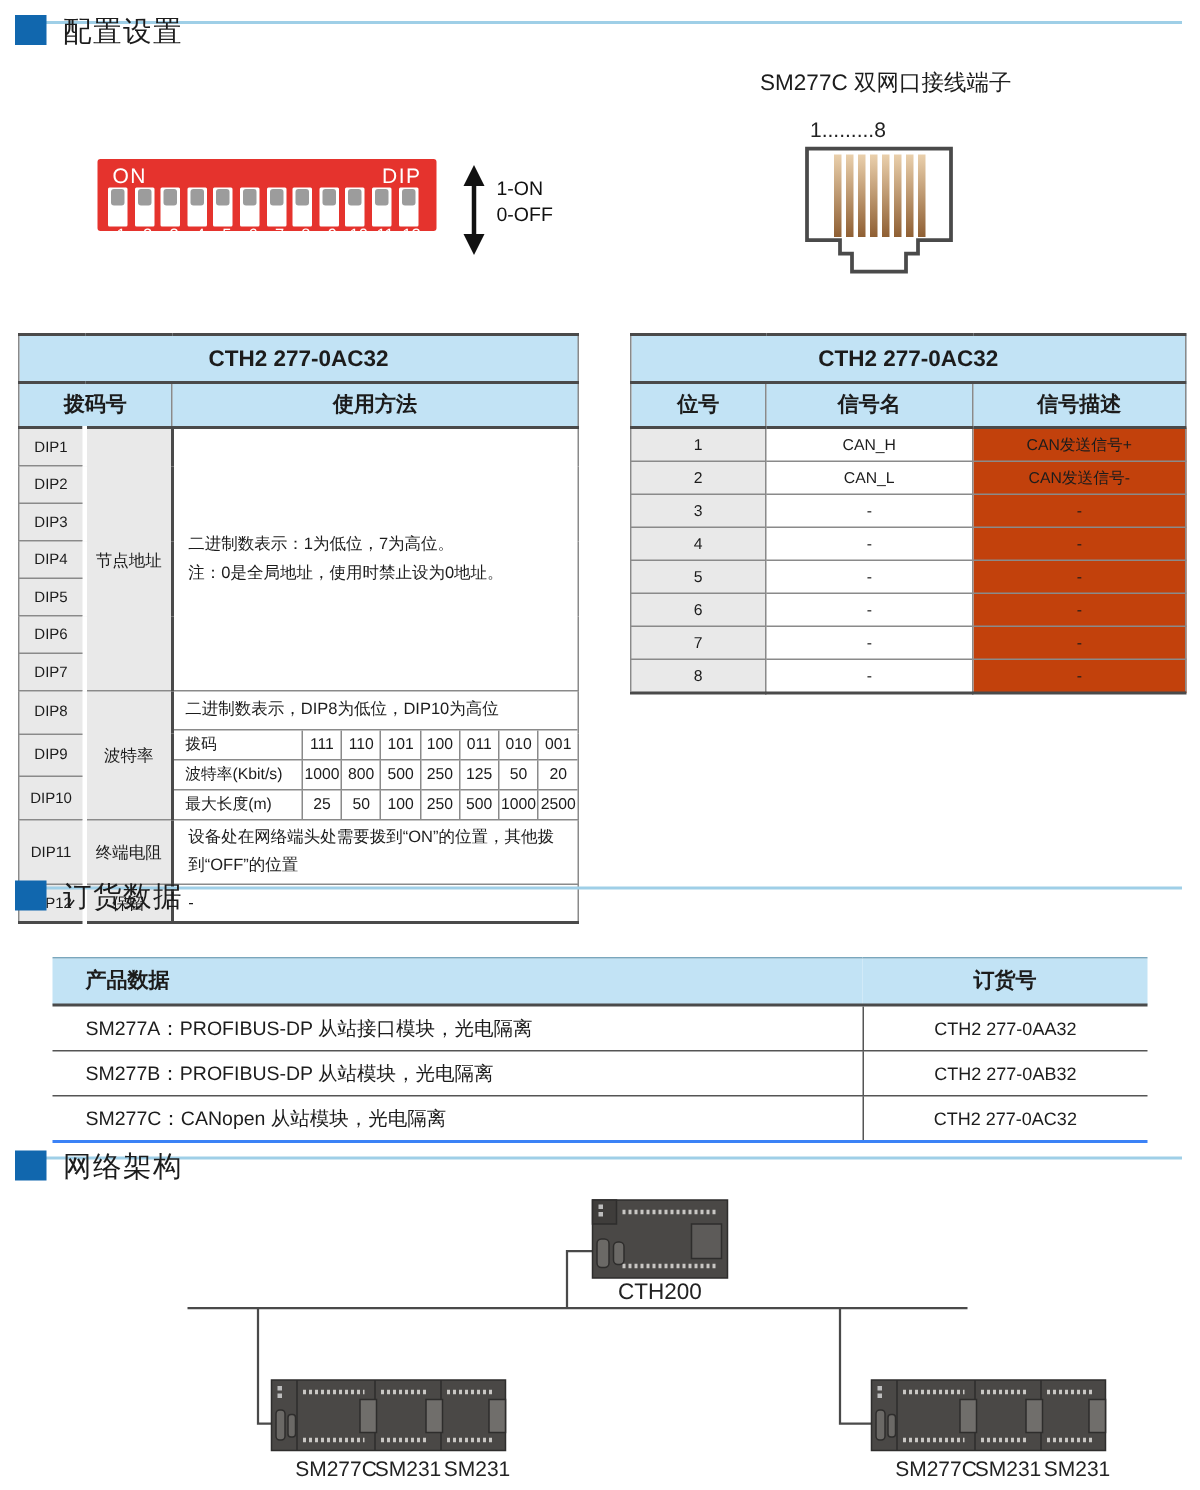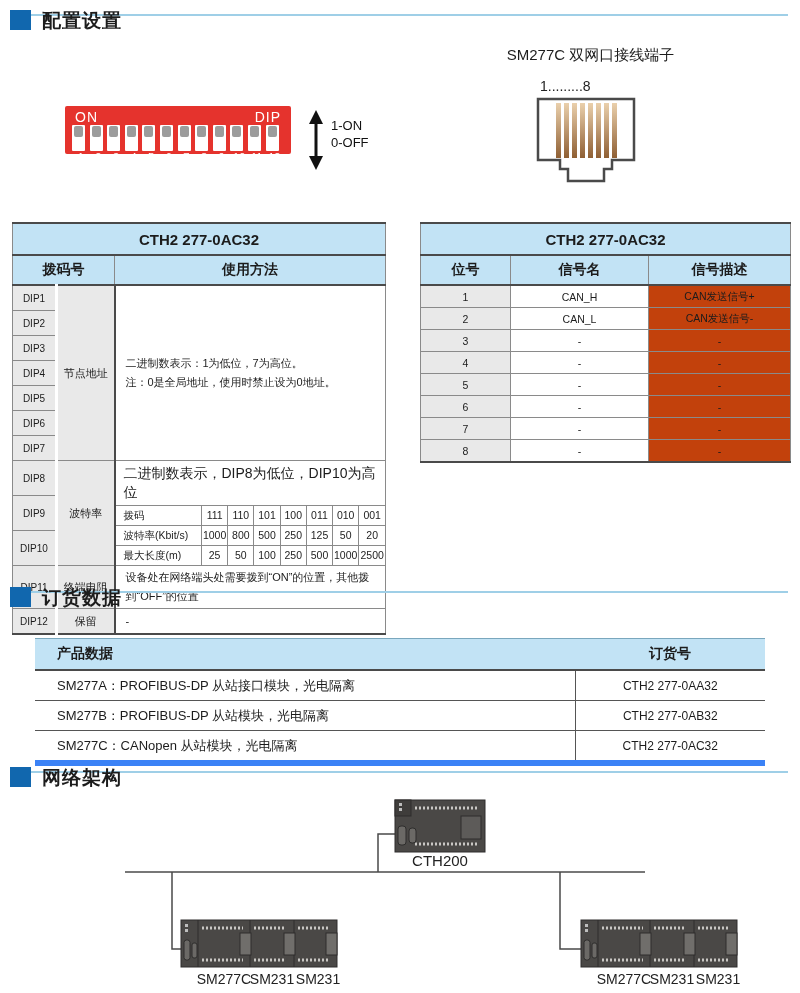--- a/index.html
+++ b/index.html
@@ -3,21 +3,21 @@
 <meta charset="utf-8">
 <style>
   html,body{margin:0;padding:0;}
   body{width:800px;height:993px;background:#ffffff;font-family:"Liberation Sans","DejaVu Sans",sans-serif;color:#1c1c1c;}
   #page{position:relative;width:800px;height:993px;overflow:hidden;background:#ffffff;}
 
   
   .section-head{position:absolute;left:0;width:800px;height:36px;}
   .section-head .rule{position:absolute;left:30px;right:12px;top:6px;height:2px;background:#9fcfe7;}
   .section-head .sq{position:absolute;left:10px;top:2px;width:21px;height:20px;background:#1167ae;}
-  .section-head .title{position:absolute;left:42px;top:0px;font-size:19px;font-weight:bold;letter-spacing:1px;}
+  .section-head .title{position:absolute;left:42px;top:0px;font-size:19px;font-weight:normal;letter-spacing:1px;}
 
   
   .subtitle{position:absolute;font-size:15px;text-align:center;}
   .dip-switch{position:absolute;left:65px;top:106px;width:226px;height:48px;background:#e5332d;border-radius:2px;}
   .dip-switch .onlbl{position:absolute;left:10px;top:3px;color:#ffffff;font-size:14px;letter-spacing:1px;}
   .dip-switch .diplbl{position:absolute;right:10px;top:3px;color:#ffffff;font-size:14px;letter-spacing:1px;}
   .sw-row{position:absolute;left:7px;top:19px;display:flex;}
   .sw{width:13px;height:26px;background:#ffffff;margin-right:4.6px;border-radius:1px;position:relative;}
   .sw .knob{position:absolute;left:2px;top:1px;width:9px;height:11px;background:#9c9c9c;border-radius:2px;}
   .num-row{position:absolute;left:7px;top:45px;display:flex;}
@@ -35,41 +35,41 @@
   .dip-table{position:absolute;left:12px;top:222px;width:373px;table-layout:fixed;
              border-top:2px solid #4a4a4a;border-bottom:2px solid #4a4a4a;
              border-left:1px solid #6b6b6b;border-right:1px solid #6b6b6b;}
   .dip-table td{border:1px solid #8a8a8a;font-size:11px;vertical-align:middle;}
   .dip-table .ttl td{background:#c2e3f5;font-size:15px;font-weight:bold;text-align:center;height:30px;border-bottom:2px solid #4a4a4a;}
   .dip-table .hdr td{background:#c2e3f5;font-size:14px;font-weight:bold;text-align:center;height:28px;border-bottom:2px solid #4a4a4a;}
   .dip-table td.dip{background:#e9e9e9;text-align:center;font-size:10px;height:24px;border-right:3px solid #ffffff;}
   .dip-table td.cat{background:#e9e9e9;text-align:center;font-size:11px;}
   .dip-table td.usage{background:#ffffff;border-left:2px solid #4a4a4a;padding:2px 6px 2px 10px;font-size:11px;line-height:19px;}
   .dip-table td.usage.nopad{padding:0;}
-  .baud-intro{padding:3px 6px 3px 8px;font-size:14px;border-bottom:1px solid #8a8a8a;}
+  .baud-intro{padding:3px 6px 3px 8px;font-size:11px;border-bottom:1px solid #8a8a8a;}
   .baud-table{width:100%;table-layout:fixed;}
   .baud-table td{border:0 solid #8a8a8a;border-right-width:1px;border-bottom-width:1px;font-size:10.5px;text-align:center;height:17px;}
   .baud-table td:first-child{text-align:left;padding-left:8px;}
   .baud-table td:last-child{border-right-width:0;}
   .baud-table tr:last-child td{border-bottom-width:0;}
 
   
   .pin-table{position:absolute;left:420px;top:222px;width:370px;table-layout:fixed;
              border-top:2px solid #4a4a4a;border-bottom:2px solid #4a4a4a;
              border-left:1px solid #6b6b6b;border-right:1px solid #6b6b6b;}
   .pin-table td{border:1px solid #8a8a8a;text-align:center;vertical-align:middle;}
   .pin-table .ttl td{background:#c2e3f5;font-size:15px;font-weight:bold;height:30px;border-bottom:2px solid #4a4a4a;}
   .pin-table .hdr td{background:#c2e3f5;font-size:14px;font-weight:bold;height:28px;border-bottom:2px solid #4a4a4a;}
   .pin-table td.c1{background:#e9e9e9;font-size:10.5px;height:21px;}
   .pin-table td.c2{background:#ffffff;font-size:10.5px;}
   .pin-table td.c3{background:#c2410c;font-size:10.5px;margin-left:43px;}
 
   
   .order-table{position:absolute;left:35px;top:638px;width:730px;table-layout:fixed;
-               border-top:1px solid #7aa7bd;border-bottom:6px solid #3b82f6;}
+               border-top:1px solid #7aa7bd;border-bottom:2px solid #3b82f6;}
   .order-table .hdr td{background:#c2e3f5;height:30px;font-size:14px;font-weight:bold;border-bottom:2px solid #4a4a4a;}
   .order-table .hdr td.p{text-align:left;padding-left:22px;}
   .order-table .hdr td.c{text-align:center;}
   .order-table .row td{height:29px;font-size:13px;border-bottom:1px solid #555555;}
   .order-table .row td.p{text-align:left;padding-left:22px;border-right:1px solid #555555;}
   .order-table .row td.c{text-align:center;font-size:12px;}
 
   
   .net-svg{position:absolute;left:0;top:788px;}
   .net-svg text{font-family:"Liberation Sans","DejaVu Sans",sans-serif;fill:#222222;}

